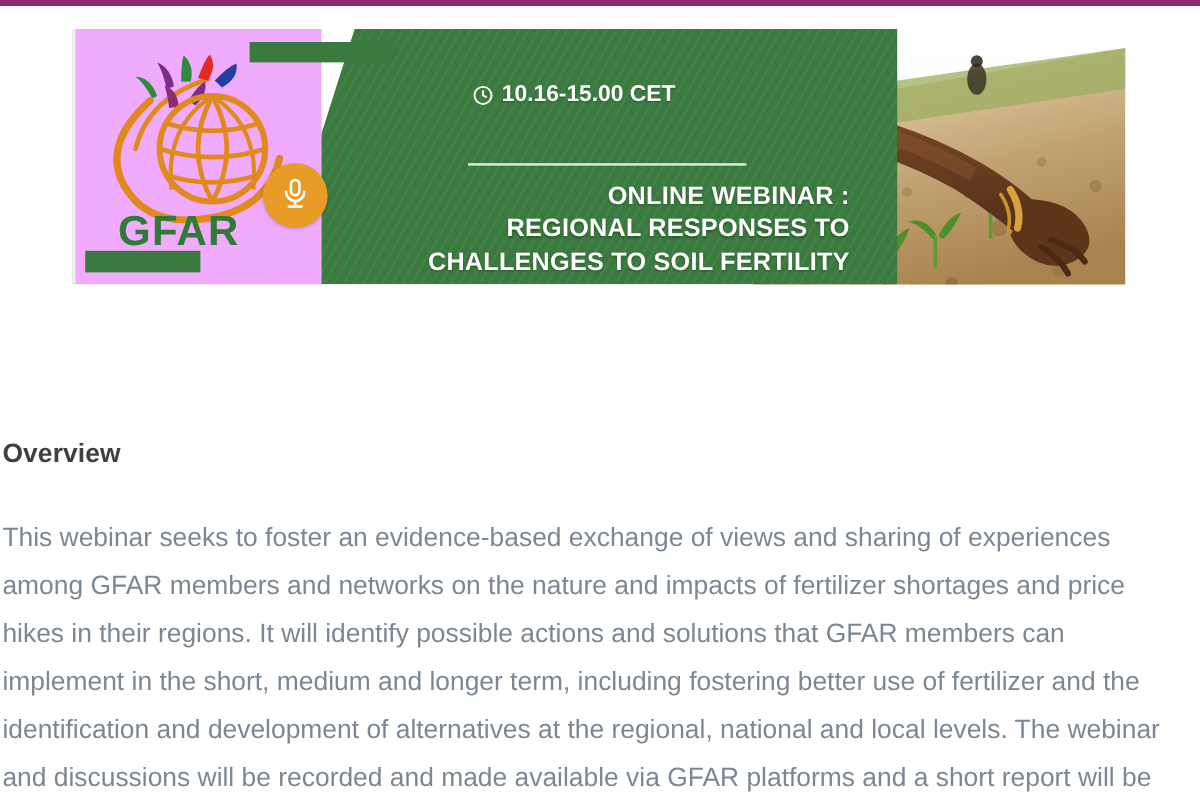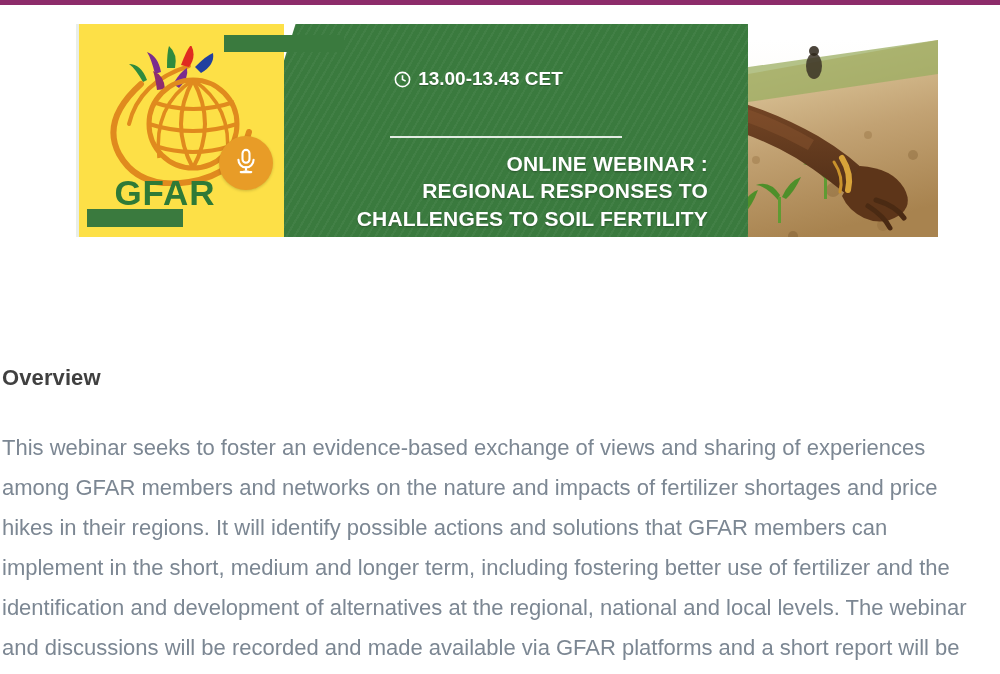--- a/index.html
+++ b/index.html
@@ -35,24 +35,24 @@
     top: 24px;
     width: 878px;
     height: 213px;
     overflow: hidden;
     background: #ffffff;
   }
 
   
   .logo-panel {
     position: absolute;
-    left: 16px; top: 0;
+    left: 0; top: 0;
     width: 208px;
     height: 213px;
-    background: #fde047;
+    background: #f0abfc;
     border-left: 3px solid #e9eee9;
     z-index: 4;
   }
   .logo-accent-top {
     position: absolute;
     right: -60px;
     top: 11px;
     width: 120px;
     height: 17px;
     background: #3a7a3e;
@@ -380,21 +380,21 @@
 
     <div class="meta-row">
 
       <div class="meta-item">
         <span>
           <svg width="19" height="19" viewBox="0 0 24 24" fill="none" stroke="#ffffff" stroke-width="2">
             <circle cx="12" cy="12" r="9"></circle>
             <polyline points="12,6.5 12,12 16,14"></polyline>
           </svg>
         </span>
-        <span>13.00-13.43 CET</span>
+        <span>10.16-15.00 CET</span>
       </div>
     </div>
 
     <div class="meta-divider"></div>
 
     <div class="mic-badge">
       <span>
         <svg width="28" height="28" viewBox="0 0 24 24" fill="none" stroke="#ffffff" stroke-width="1.8" stroke-linecap="round">
           <rect x="9" y="2.5" width="6" height="11" rx="3"></rect>
           <path d="M5.5 11 a6.5 6.5 0 0 0 13 0"></path>

